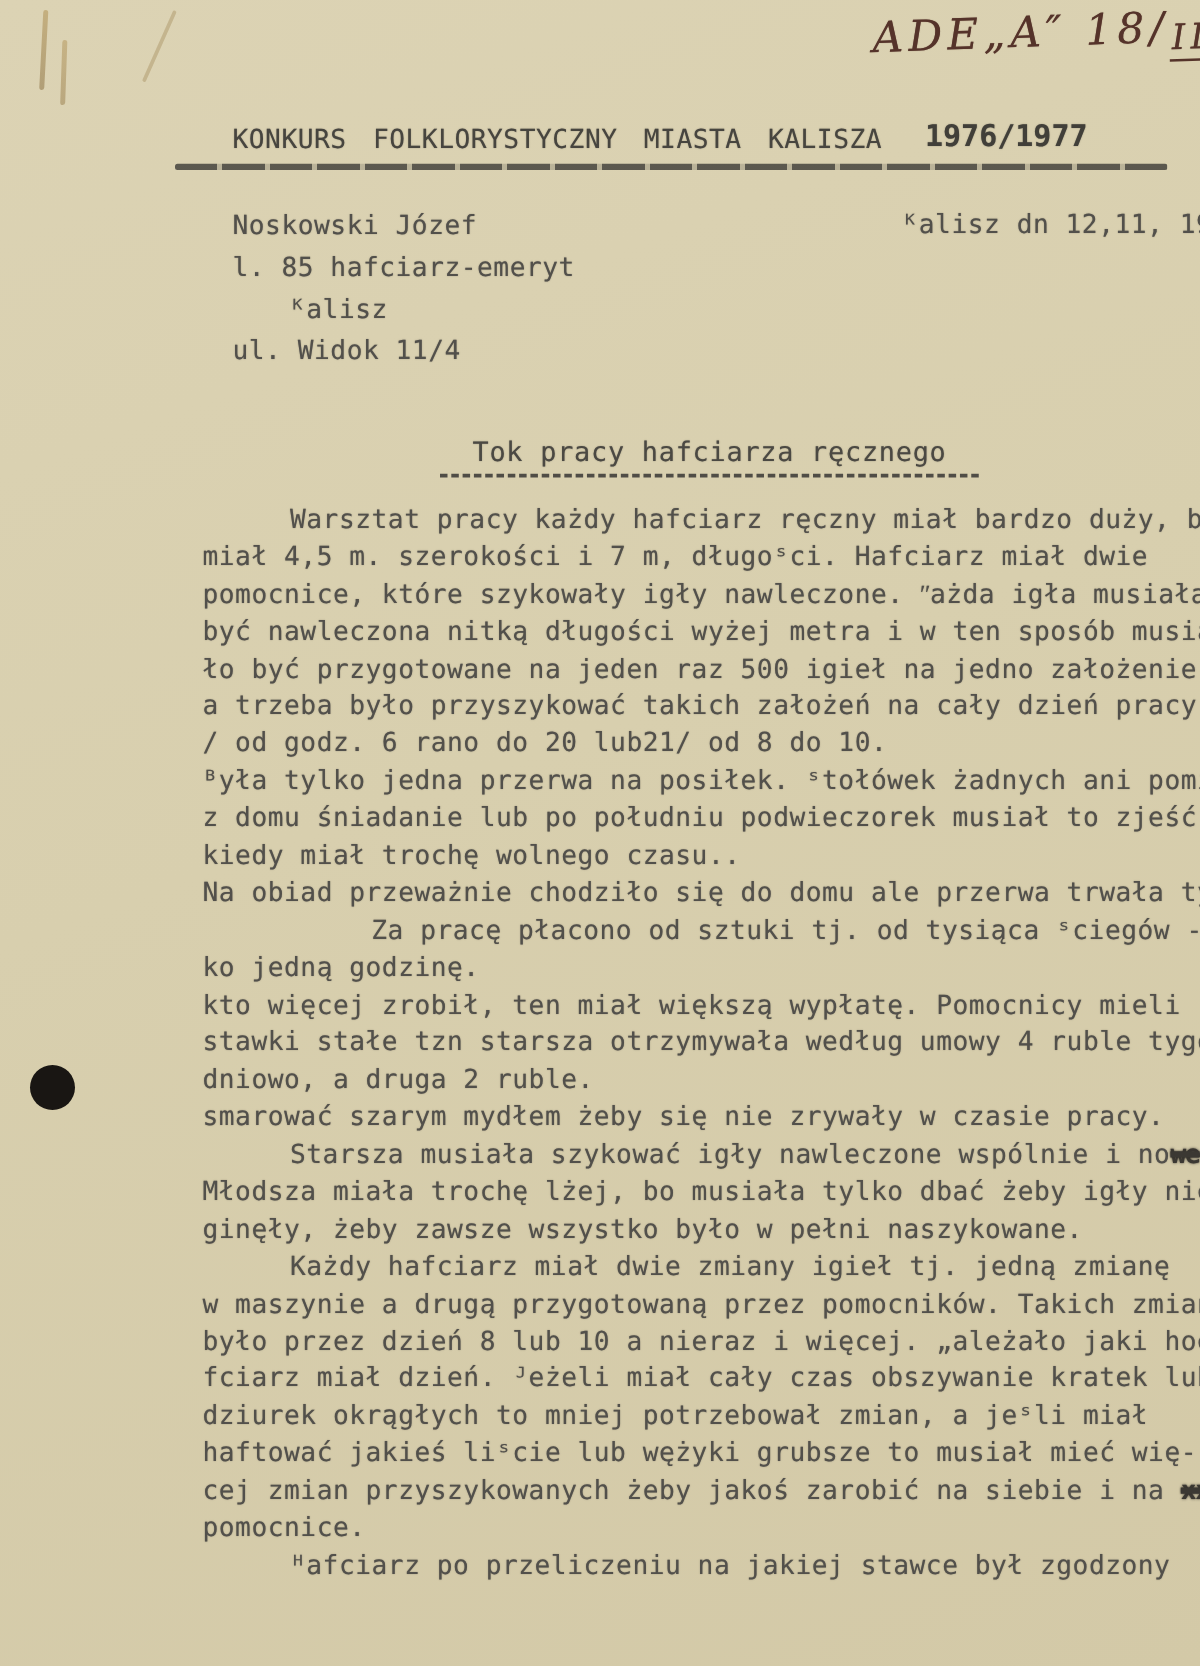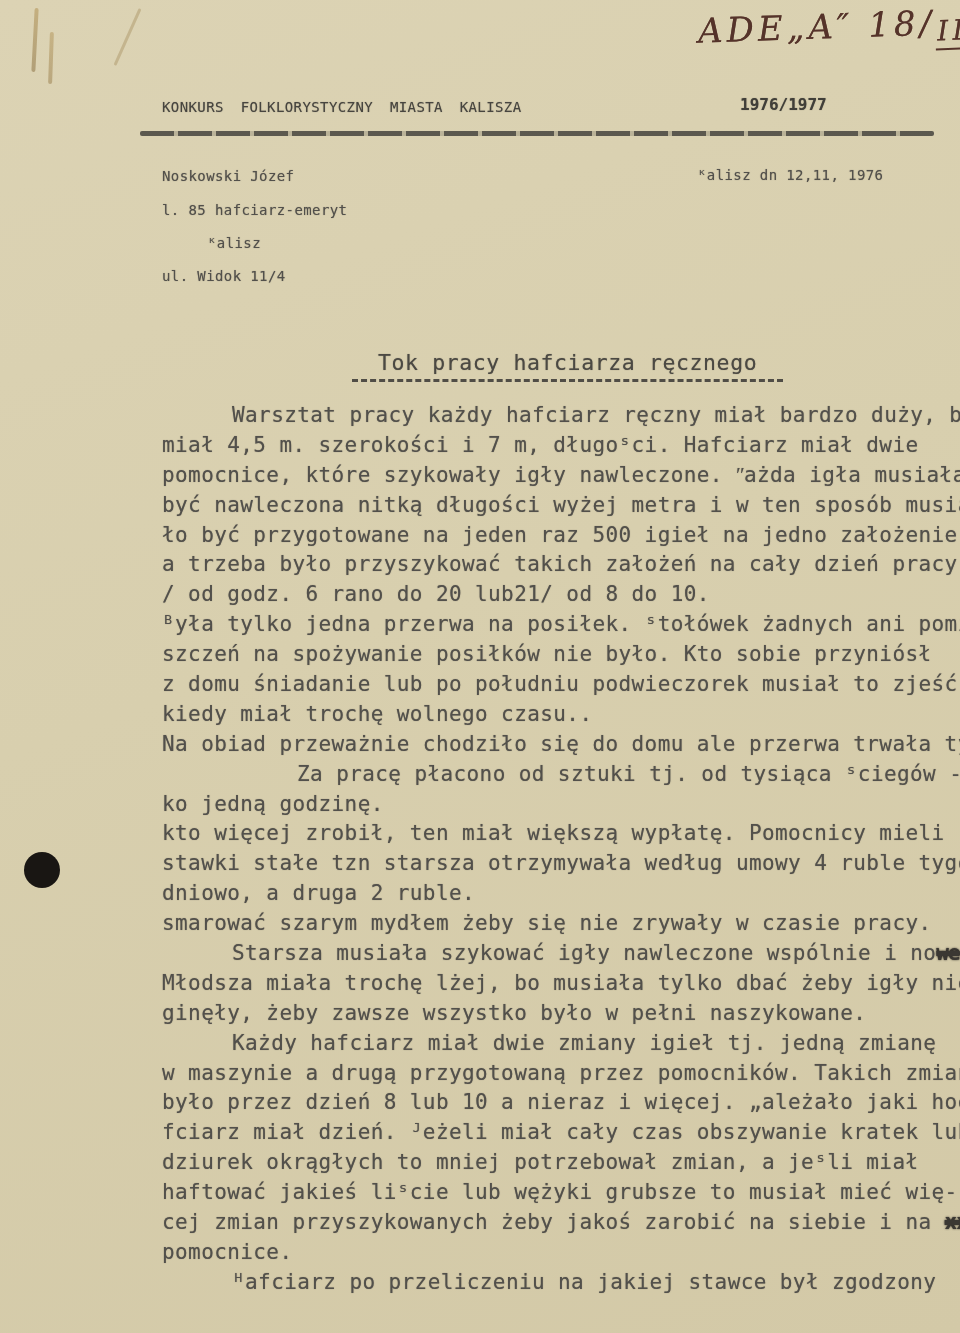--- a/index.html
+++ b/index.html
@@ -30,31 +30,31 @@
   }
   .hand-note .frac{border-bottom:2px solid #55332a;padding:0 2px 1px 2px;position:relative;top:6px;font-size:28px;}
   
   .hdr-title{
     position:absolute;left:162px;top:99px;
     font-size:21px;letter-spacing:1px;word-spacing:8px;
     color:#47453f;text-shadow:0 0 1px rgba(60,58,52,.6);white-space:pre;
   }
   .hdr-year{
     position:absolute;left:740px;top:95px;
-    font-size:16px;font-weight:bold;color:#413f39;
+    font-size:24px;font-weight:bold;color:#413f39;
     text-shadow:0 0 1px rgba(60,58,52,.6);
   }
   .hdr-rule{
     position:absolute;left:140px;top:131px;width:794px;height:5px;
     background:repeating-linear-gradient(90deg,#45433d 0 34px,rgba(69,67,61,.25) 34px 38px);
     opacity:.85;border-radius:2px;
   }
   
-  .typed{font-size:14px;letter-spacing:.4px;white-space:pre;
-    text-shadow:0 0 1px rgba(70,66,60,.55);}
+  .typed{font-size:21px;letter-spacing:.4px;white-space:pre;
+    text-shadow:0 0 1px rgba(70,66,60,.55);margin-left:24px;}
   .addr-name{position:absolute;left:162px;top:168px;}
   .addr-2{position:absolute;left:162px;top:202px;}
   .addr-3{position:absolute;left:208px;top:235px;}
   .addr-4{position:absolute;left:162px;top:268px;}
   .date-line{position:absolute;left:698px;top:167px;}
   
   .doc-title{
     position:absolute;left:352px;top:338px;
     font-size:21.5px;letter-spacing:.6px;color:#4b4943;
     padding:0 26px 4px 26px;
@@ -99,21 +99,20 @@
 
   <div class="body-text">
       <div class="line indent-md"><span>Warsztat pracy każdy hafciarz ręczny miał bardzo duży, bo</span></div>
       <div class="line"><span>miał 4,5 m. szerokości i 7 m, długoˢci. Hafciarz miał dwie</span></div>
       <div class="line"><span>pomocnice, które szykowały igły nawleczone. ʺażda igła musiała</span></div>
       <div class="line"><span>być nawleczona nitką długości wyżej metra i w ten sposób musiał</span></div>
       <div class="line"><span>ło być przygotowane na jeden raz 500 igieł na jedno założenie,</span></div>
       <div class="line"><span>a trzeba było przyszykować takich założeń na cały dzień pracy</span></div>
       <div class="line"><span>/ od godz. 6 rano do 20 lub21/ od 8 do 10.</span></div>
       <div class="line"><span>ᴮyła tylko jedna przerwa na posiłek. ˢtołówek żadnych ani pomie</span></div>
-      <div class="line"><span>szczeń na spożywanie posiłków nie było. Kto sobie przyniósł</span></div>
       <div class="line"><span>z domu śniadanie lub po południu podwieczorek musiał to zjeść</span></div>
       <div class="line"><span>kiedy miał trochę wolnego czasu..</span></div>
       <div class="line"><span>Na obiad przeważnie chodziło się do domu ale przerwa trwała tyl</span></div>
       <div class="line indent-lg"><span>Za pracę płacono od sztuki tj. od tysiąca ˢciegów -</span></div>
       <div class="line"><span>ko jedną godzinę.</span></div>
       <div class="line"><span>kto więcej zrobił, ten miał większą wypłatę. Pomocnicy mieli</span></div>
       <div class="line"><span>stawki stałe tzn starsza otrzymywała według umowy 4 ruble tygo-</span></div>
       <div class="line"><span>dniowo, a druga 2 ruble.</span></div>
       <div class="line"><span>smarować szarym mydłem żeby się nie zrywały w czasie pracy.</span></div>
       <div class="line indent-md"><span>Starsza musiała szykować igły nawleczone wspólnie i no</span><span class="struck">we</span></div>

